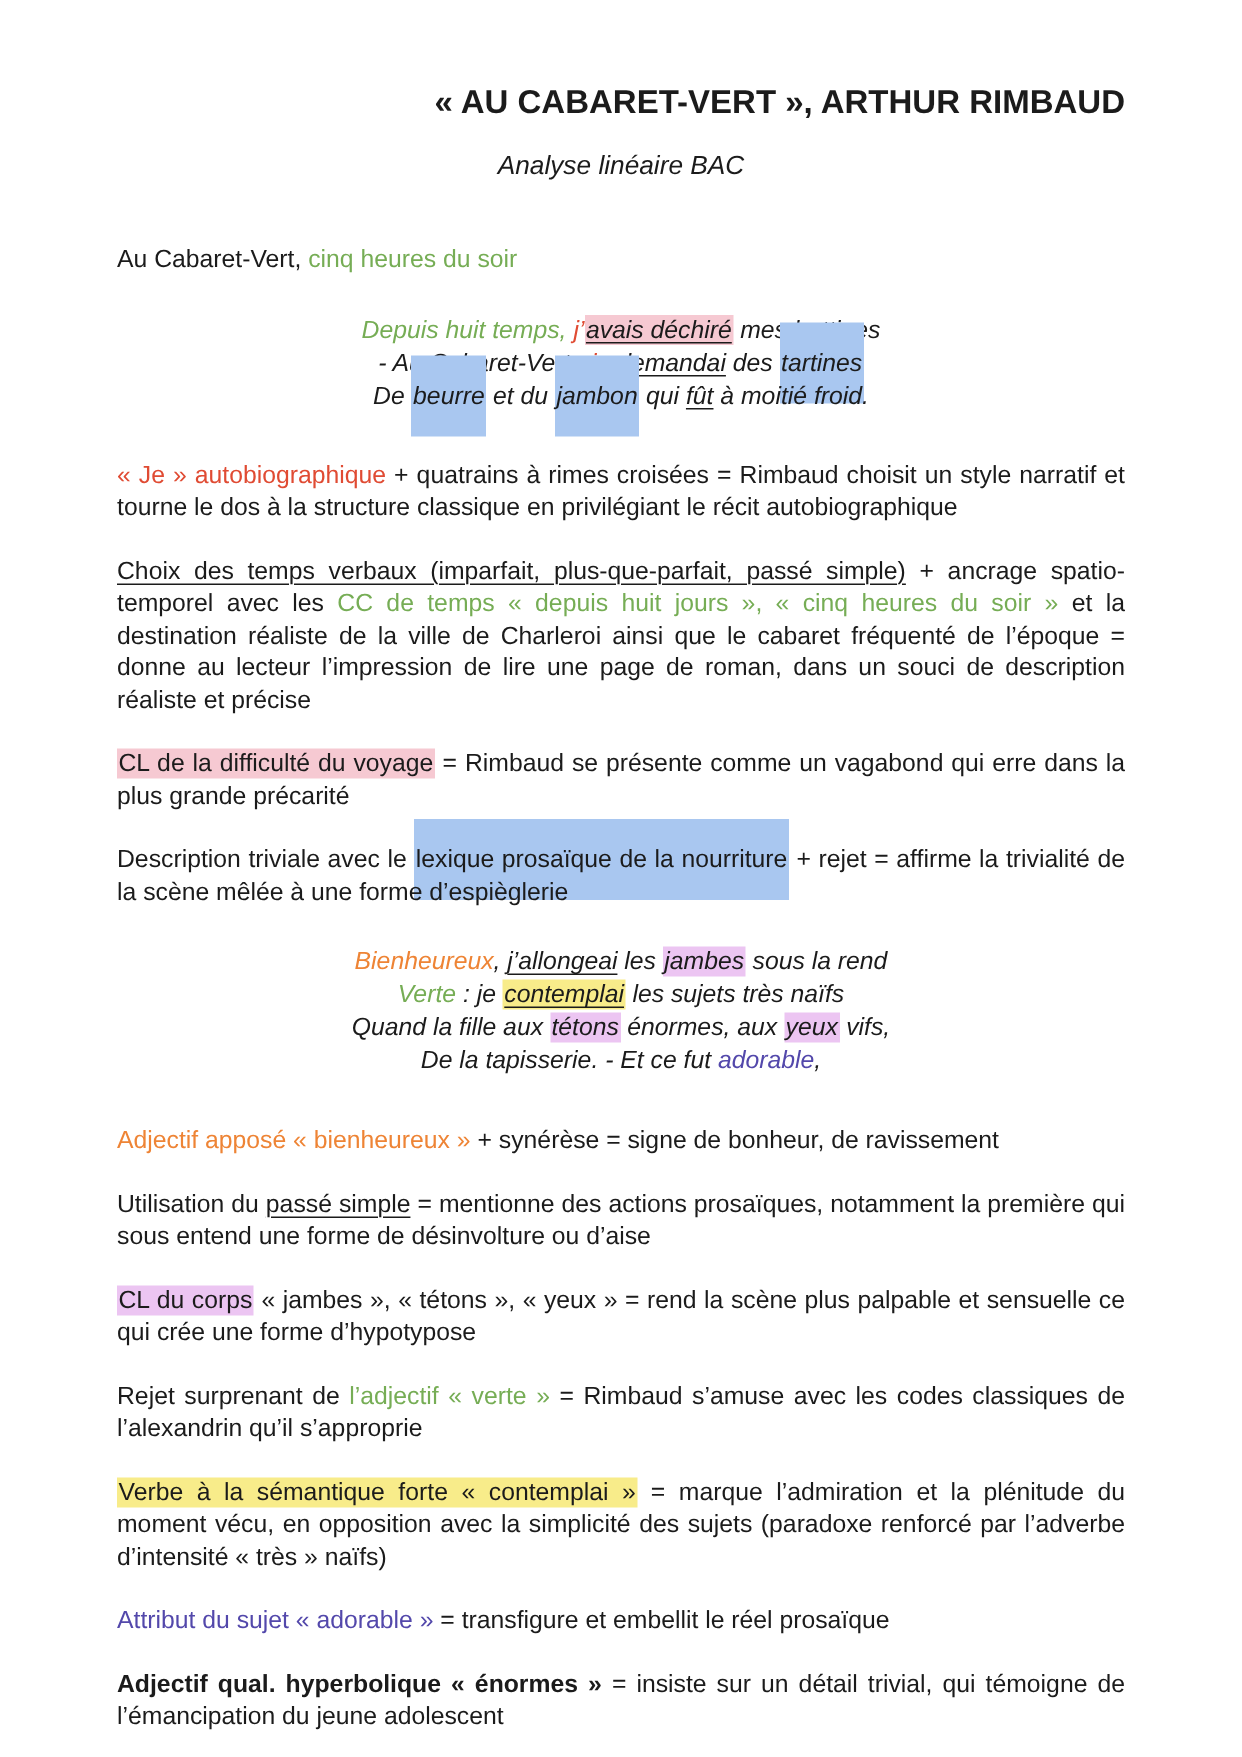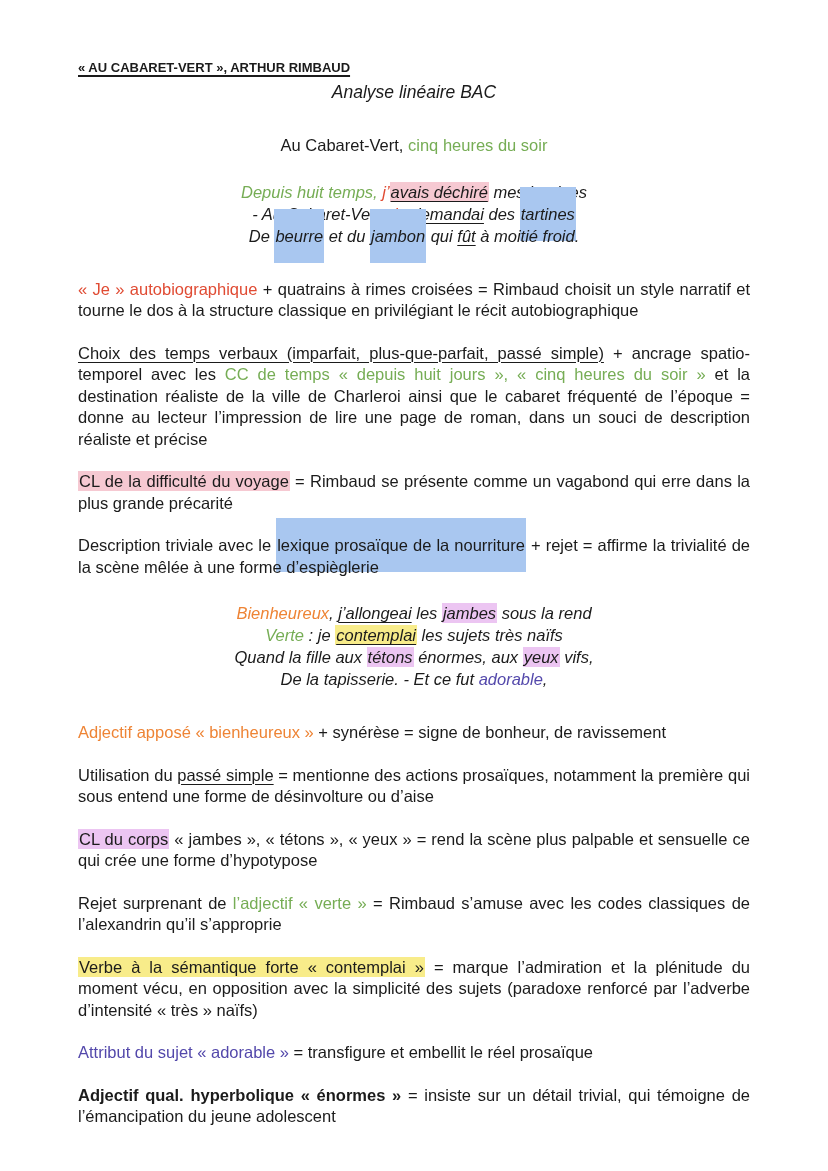--- a/index.html
+++ b/index.html
@@ -21,38 +21,37 @@
     padding:56px 78px 40px 78px;
     background:#ffffff;
     color:var(--ink);
     font-family:"Liberation Sans","DejaVu Sans",sans-serif;
     font-size:16.5px;
     line-height:21.5px;
     hyphens:manual;
   }
   .doc-title{
     margin:0;
-    font-size:13px;
+    font-size:22px;
     font-weight:bold;
-    text-align:left;
-    text-decoration:underline;
+    text-align:right;
     text-underline-offset:3px;
     text-decoration-thickness:1.5px;
     line-height:24px;
   }
   .doc-subtitle{
     text-align:center;
     font-style:italic;
     font-size:17.5px;
     line-height:23px;
-    margin-top:1px;
+    margin-top:19px;
   }
   .poem-heading{
-    text-align:center;
-    margin-top:31px;
+    text-align:left;
+    margin-top:41px;
   }
   .stanza{
     text-align:center;
     font-style:italic;
     margin-top:24px;
     margin-bottom:32px;
   }
   .stanza .poem-line{line-height:22px;}
   .para{
     text-align:justify;

